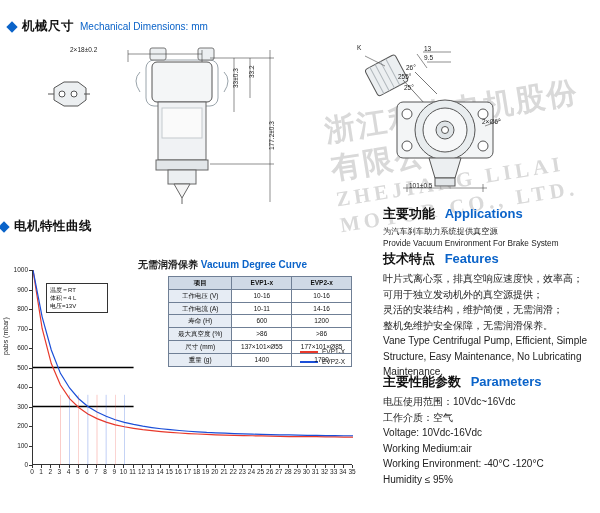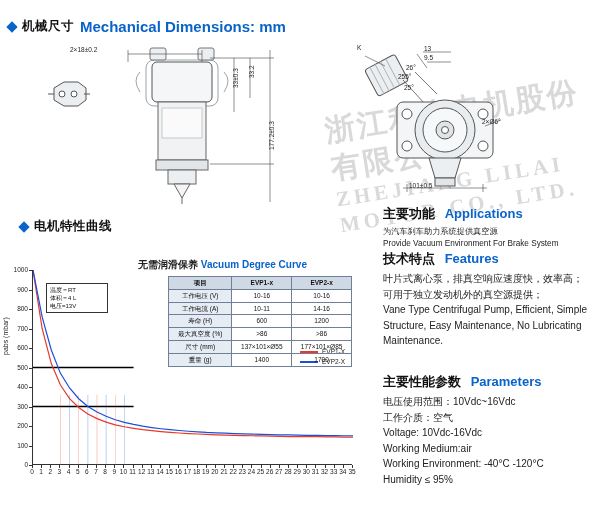--- a/index.html
+++ b/index.html
@@ -14,24 +14,24 @@
   }
   .page { position:relative; width:600px; height:513px; }
 
   
   .sec-head { position:absolute; display:flex; align-items:center; gap:6px; }
   .bullet {
     width:8px; height:8px; background:#0a63c9; transform:rotate(45deg);
     display:inline-block; flex:none;
   }
   .sec-cn { font-size:12.5px; color:#111; font-weight:600; letter-spacing:.5px; }
-  .sec-en { font-size:15px; color:#0a63c9; font-weight:700; }
+  .sec-en { font-size:10px; color:#0a63c9; font-weight:400; }
 
   #head-dim { left:8px; top:18px; }
-  #head-curve { left:20px; top:218px; }
+  #head-curve { left:0; top:218px; }
 
   
   .watermark {
     position:absolute; left:330px; top:90px; width:280px; height:120px;
     color:#d9d9d9; font-size:30px; font-weight:700; letter-spacing:2px;
     transform:rotate(-9deg); pointer-events:none; line-height:1.25;
     font-family:"Liberation Serif", serif;
   }
   .watermark .l2 { font-size:21px; letter-spacing:4px; }
 
@@ -396,20 +396,22 @@
   </div>
 
   <div class="col" id="features">
     <h3>
       <span>技术特点</span>
       <span class="en">Features</span>
     </h3>
     <ul id="feat-cn">
         <li>叶片式离心泵，排真空响应速度快，效率高；</li>
         <li>可用于独立发动机外的真空源提供；</li>
+        <li>灵活的安装结构，维护简便，无需润滑；</li>
+        <li>整机免维护安全保障，无需润滑保养。</li>
       </ul>
     <ul id="feat-en">
         <li>Vane Type Centrifugal Pump, Efficient, Simple</li>
         <li>Structure, Easy Maintenance, No Lubricating</li>
         <li>Maintenance.</li>
       </ul>
   </div>
 
   <div class="col" id="params">
     <h3>

